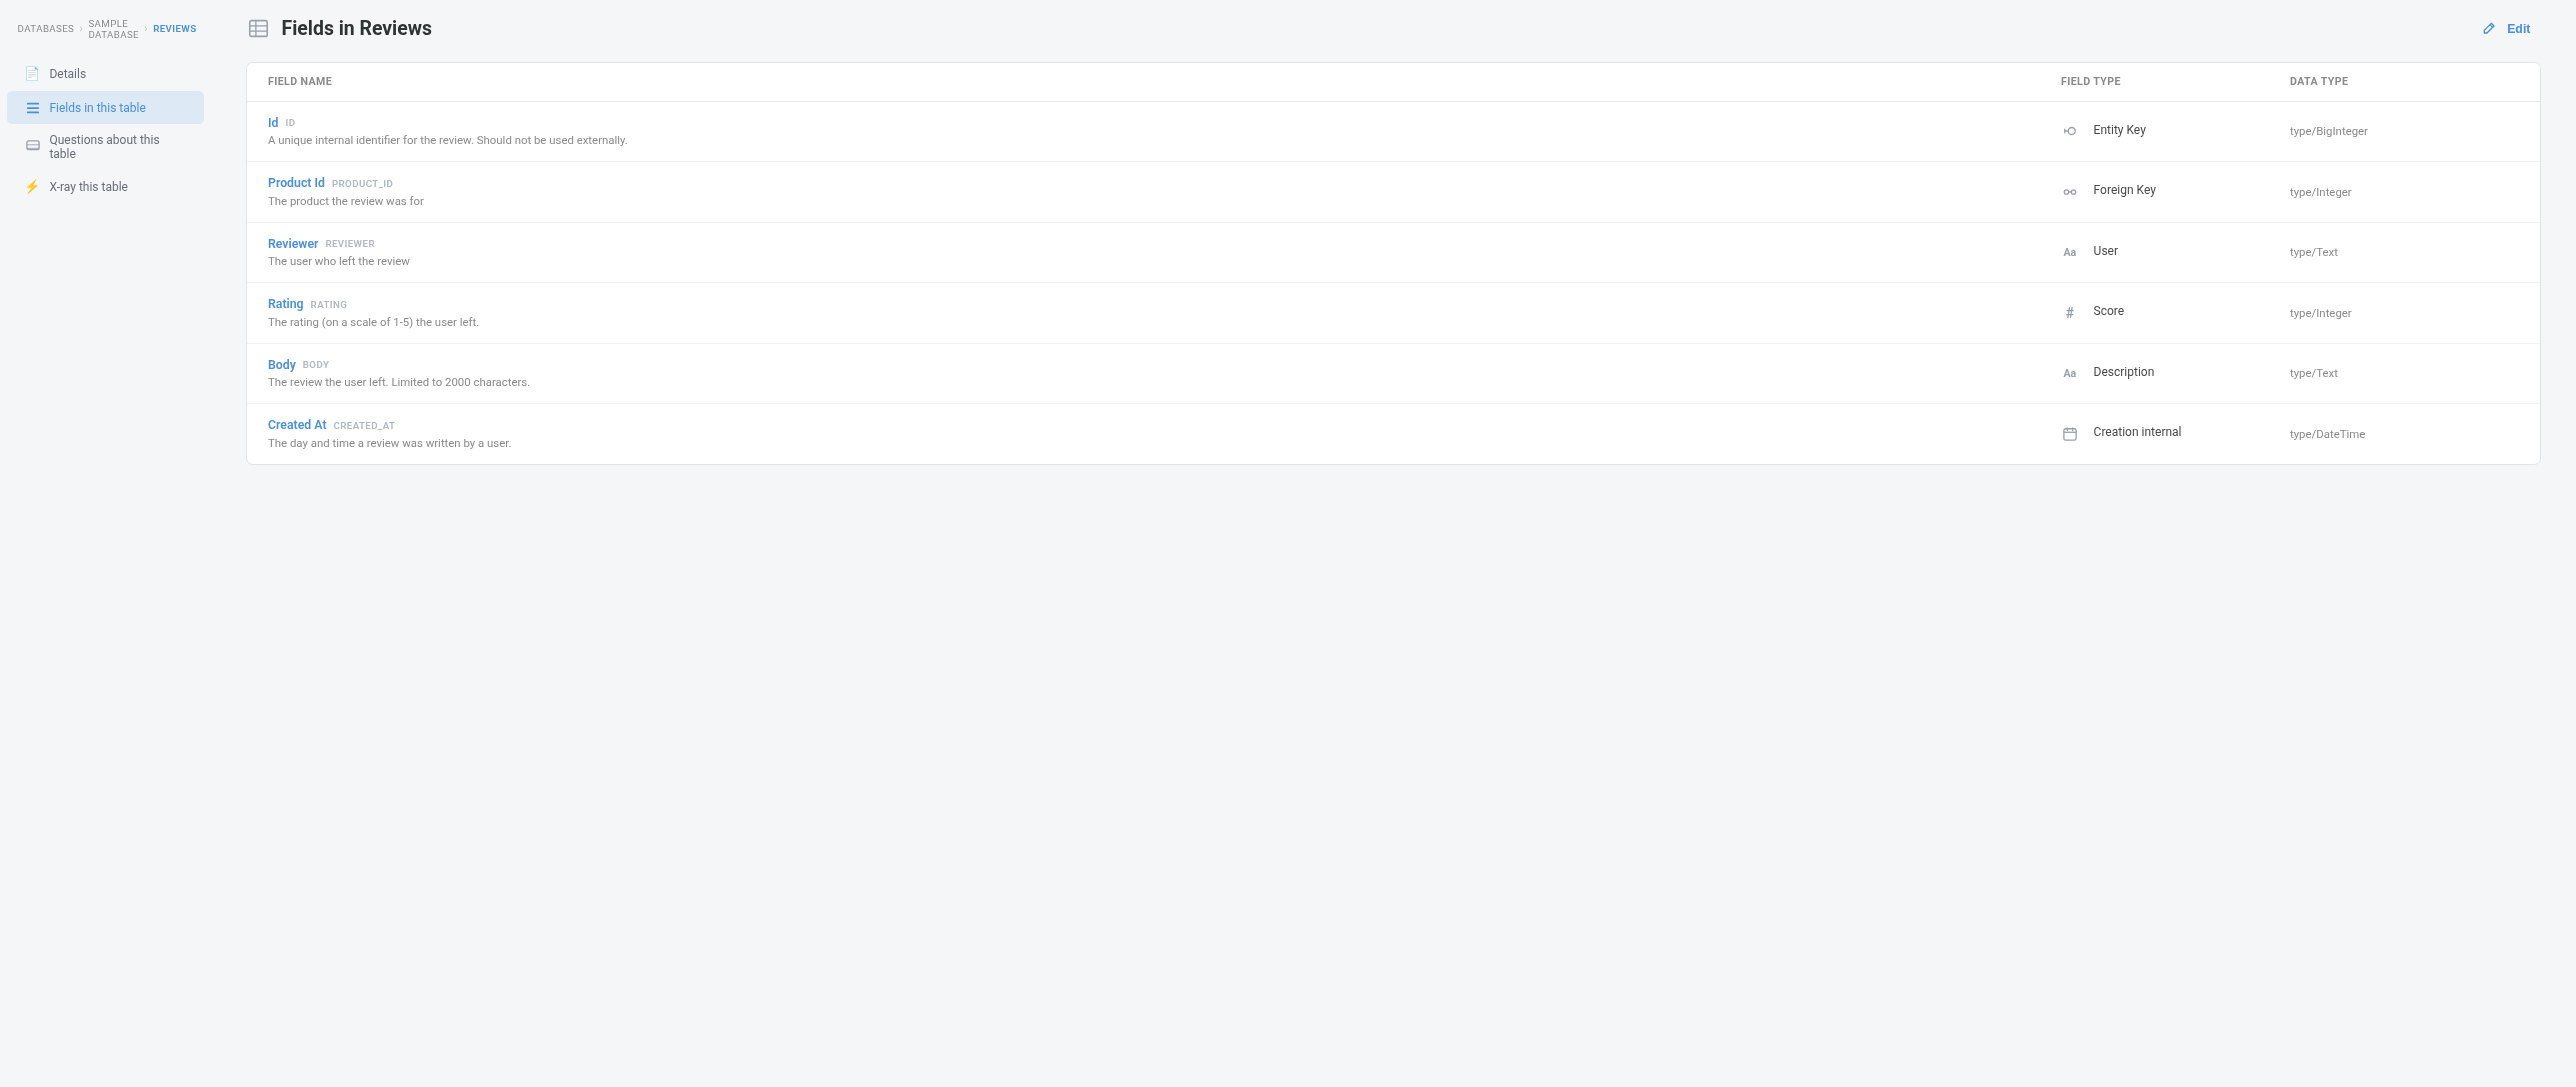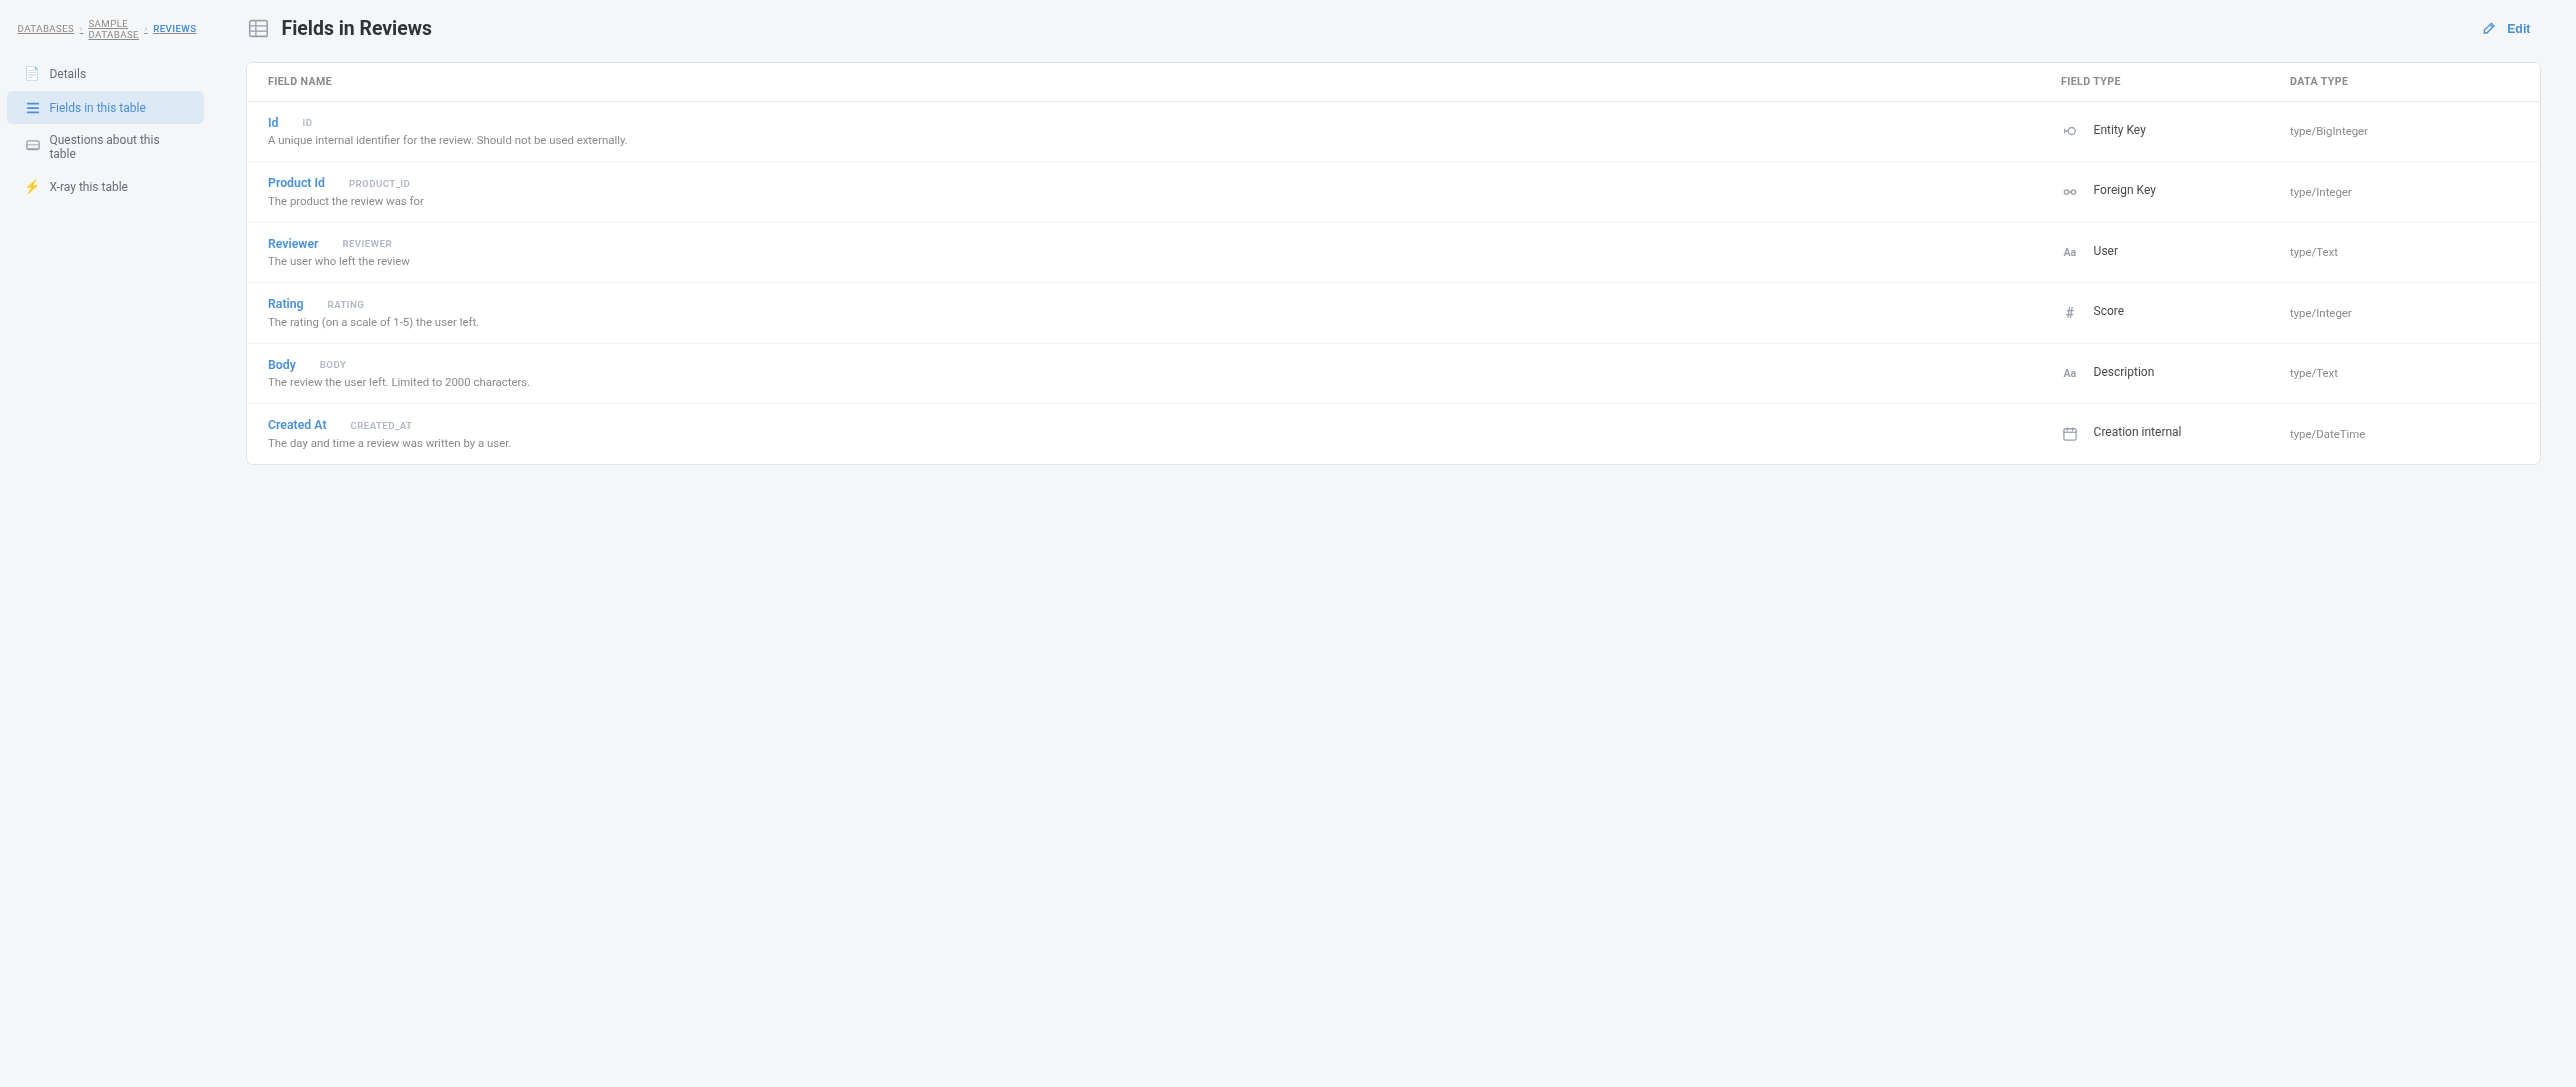--- a/index.html
+++ b/index.html
@@ -22,21 +22,20 @@
     }
     .breadcrumb {
       display: flex;
       align-items: center;
       gap: 5.3px;
       padding: 0 17.6px 17.6px 17.6px;
       font-size: 9.7px;
       color: #8a8a8a;
       text-transform: uppercase;
       letter-spacing: 0.4px;
-      text-decoration: underline;
     }
     .breadcrumb .sep {
       color: #c0c0c0;
       font-size: 10.6px;
     }
     .breadcrumb .current {
       color: #4a90d9;
       font-weight: 600;
     }
     .sidebar-nav {
@@ -137,21 +136,21 @@
       border-bottom: 0.9px solid #f0f2f5;
       align-items: center;
     }
     .field-row:last-child {
       border-bottom: none;
     }
     .field-info {}
     .field-name-row {
       display: flex;
       align-items: center;
-      gap: 24px;
+      gap: 7px;
       margin-bottom: 3.5px;
     }
     .field-name {
       color: #4a90d9;
       font-weight: 600;
       font-size: 12.3px;
       cursor: pointer;
     }
     .field-db-name {
       color: #b0b8c4;

